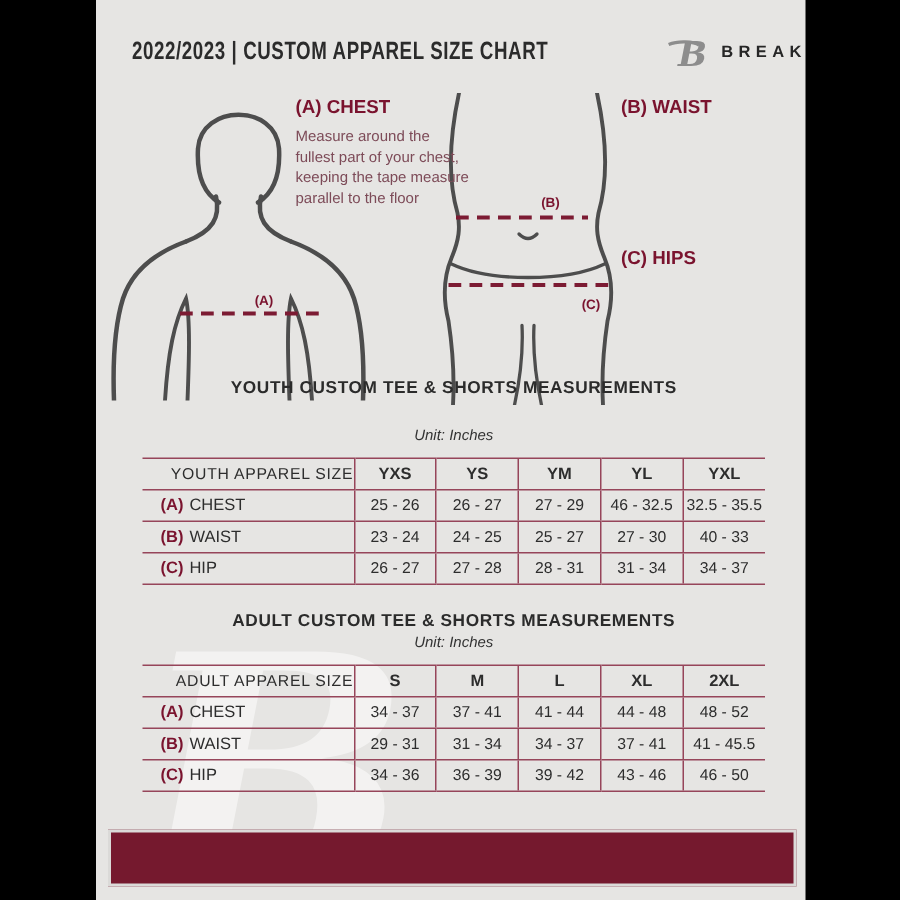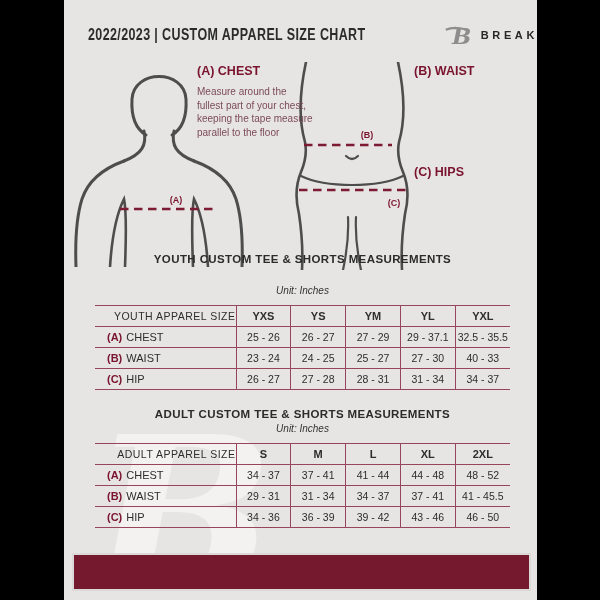--- a/index.html
+++ b/index.html
@@ -134,21 +134,21 @@
         <th>YS</th>
         <th>YM</th>
         <th>YL</th>
         <th>YXL</th>
       </tr>
       <tr>
         <td class="first"><span class="row-key">(A)</span><span>CHEST</span></td>
         <td>25 - 26</td>
         <td>26 - 27</td>
         <td>27 - 29</td>
-        <td>29 - 37.1</td>
+        <td>46 - 32.5</td>
         <td>32.5 - 35.5</td>
       </tr>
       <tr>
         <td class="first"><span class="row-key">(B)</span><span>WAIST</span></td>
         <td>23 - 24</td>
         <td>24 - 25</td>
         <td>25 - 27</td>
         <td>27 - 30</td>
         <td>40 - 33</td>
       </tr>

